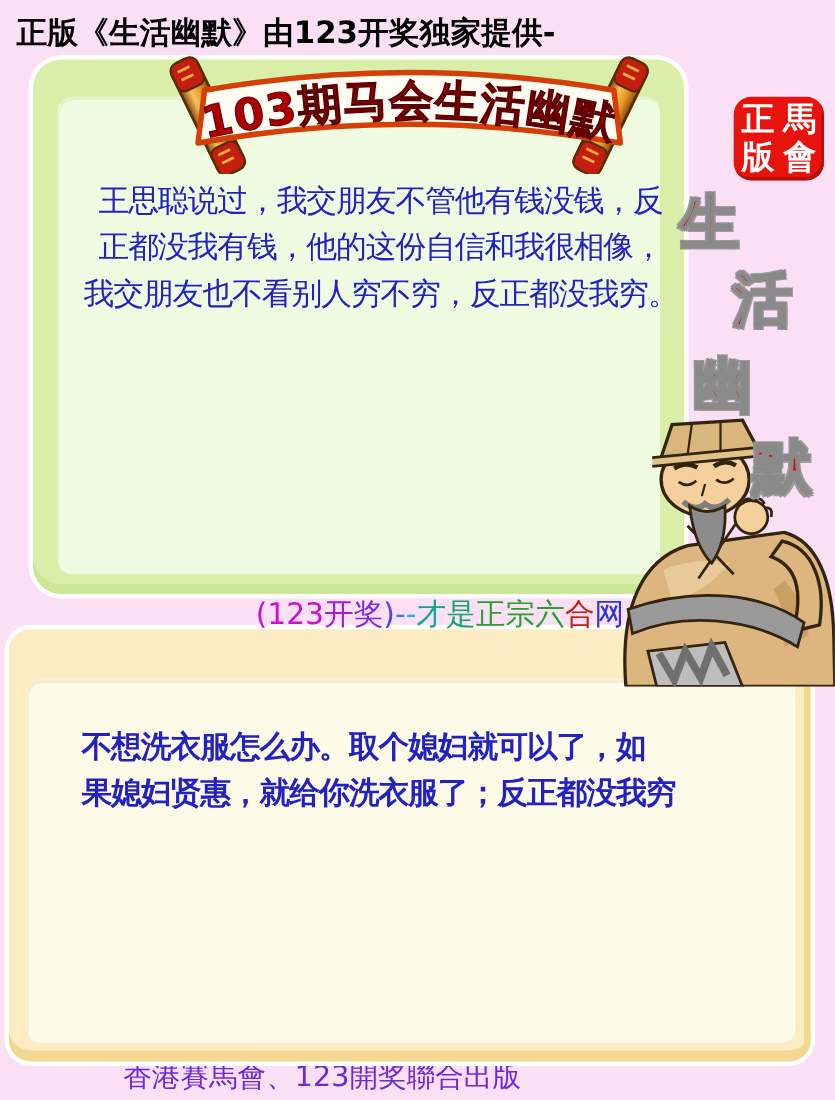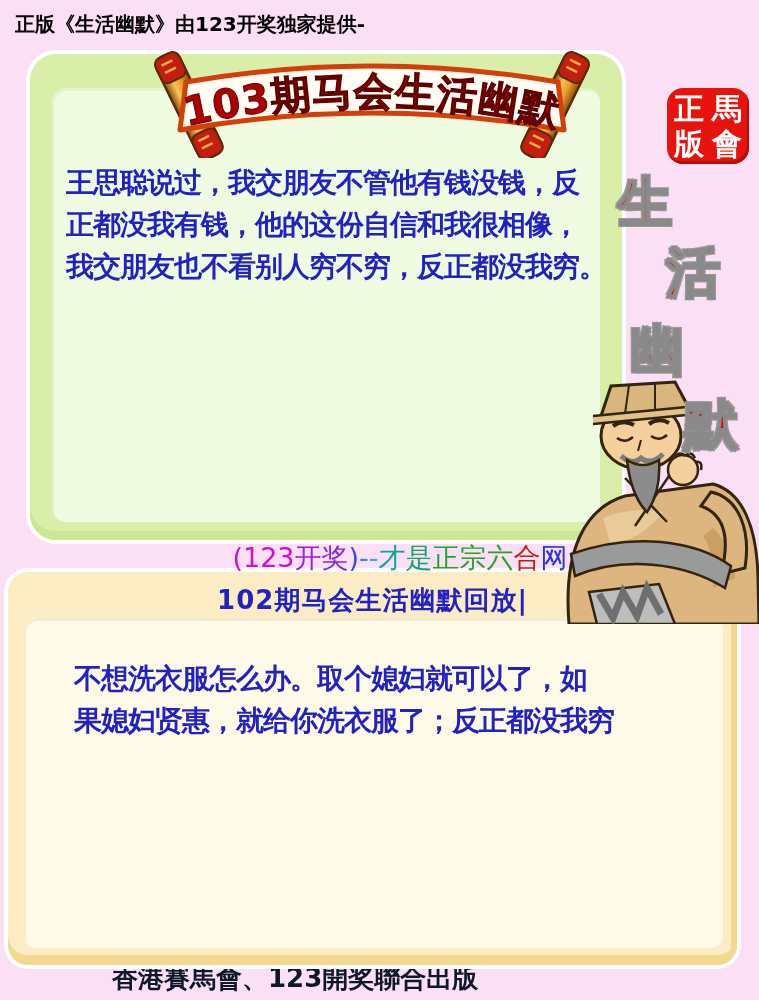--- a/index.html
+++ b/index.html
@@ -5,37 +5,37 @@
   html,body{margin:0;padding:0;}
   body{
     width:759px;height:1000px;position:relative;overflow:hidden;
     background:#fbdff5;
     font-family:"DejaVu Sans","Liberation Sans",sans-serif;
   }
   
   .top-header{
     position:absolute;top:11px;left:15px;width:730px;
     display:flex;justify-content:space-between;
-    font-size:20px;font-weight:bold;color:#000;letter-spacing:0;
+    font-size:28px;font-weight:bold;color:#000;letter-spacing:0;
   }
   
   .panel1{
     position:absolute;left:30px;top:54px;width:592px;height:486px;
     background:#d9efa9;border-radius:26px;
     box-shadow:0 0 0 4px #ffffff, inset 0 -9px 0 #cbe695;
   }
   .panel1-inner{
     position:absolute;left:22px;top:34px;width:548px;height:434px;
     background:#effce2;border-radius:14px;
     box-shadow:inset 2px 3px 0 #e2f4cb;
   }
   .quote1{
     position:absolute;left:14px;top:74px;width:560px;
-    color:#2222c2;font-size:28px;font-weight:bold;
-    line-height:42px;letter-spacing:-1px;white-space:nowrap;
+    color:#2222c2;font-size:28px;font-weight:normal;
+    line-height:42px;letter-spacing:-1px;white-space:nowrap;text-align:center;
   }
   
   .banner{position:absolute;left:140px;top:44px;width:465px;height:114px;z-index:4;}
   
   .seal{
     position:absolute;left:667px;top:88px;width:82px;height:76px;
     background:#e8130d;border-radius:16px;z-index:2;
     display:grid;grid-template-columns:1fr 1fr;grid-template-rows:1fr 1fr;
     align-items:center;justify-items:center;
     color:#fff;font-weight:bold;font-size:30px;line-height:1;
@@ -76,21 +76,21 @@
     box-shadow:inset 2px 3px 0 #f4ecd2;
   }
   .quote2{
     position:absolute;left:50px;top:10px;width:620px;
     color:#2222c2;font-size:28px;font-weight:bold;
     line-height:42px;letter-spacing:-1px;white-space:nowrap;margin-top:30px;
   }
   
   .footer{
     position:absolute;left:112px;top:961px;
-    color:#0f172a;font-size:26px;font-weight:bold;letter-spacing:0;
+    color:#6d28d9;font-size:26px;font-weight:normal;letter-spacing:0;
   }
 </style>
 </head>
 <body>
 
 <div class="top-header">
   <span>正版《生活幽默》由123开奖独家提供-</span>
 </div>
 
 <div class="panel1">
@@ -181,21 +181,20 @@
   <path d="M86,46 Q96,39 106,45" stroke="#33240f" stroke-width="4" fill="none"></path>
   <path d="M54,60 Q62,66 70,59" stroke="#33240f" stroke-width="2.5" fill="none"></path>
   <path d="M88,58 Q96,64 104,57" stroke="#33240f" stroke-width="2.5" fill="none"></path>
   <path d="M78,62 L75,73" stroke="#33240f" stroke-width="2" fill="none"></path>
 
   <path d="M58,78 Q70,88 78,80 Q88,88 100,76" stroke="#7d7d7d" stroke-width="5" fill="none"></path>
   <path d="M64,82 Q68,118 84,134 Q98,114 96,82 Q80,92 64,82 Z" fill="#8c8c8c" stroke="#33240f" stroke-width="2.5"></path>
 </svg>
 
 <div class="panel2">
-  <div class="panel2-header">102期马会生活幽默回放|</div>
   <div class="panel2-inner">
     <div class="quote2">
       <div>不想洗衣服怎么办。取个媳妇就可以了，如</div>
       <div>果媳妇贤惠，就给你洗衣服了；反正都没我穷</div>
     </div>
   </div>
 </div>
 
 <div class="footer">香港賽馬會、123開奖聯合出版</div>
 

